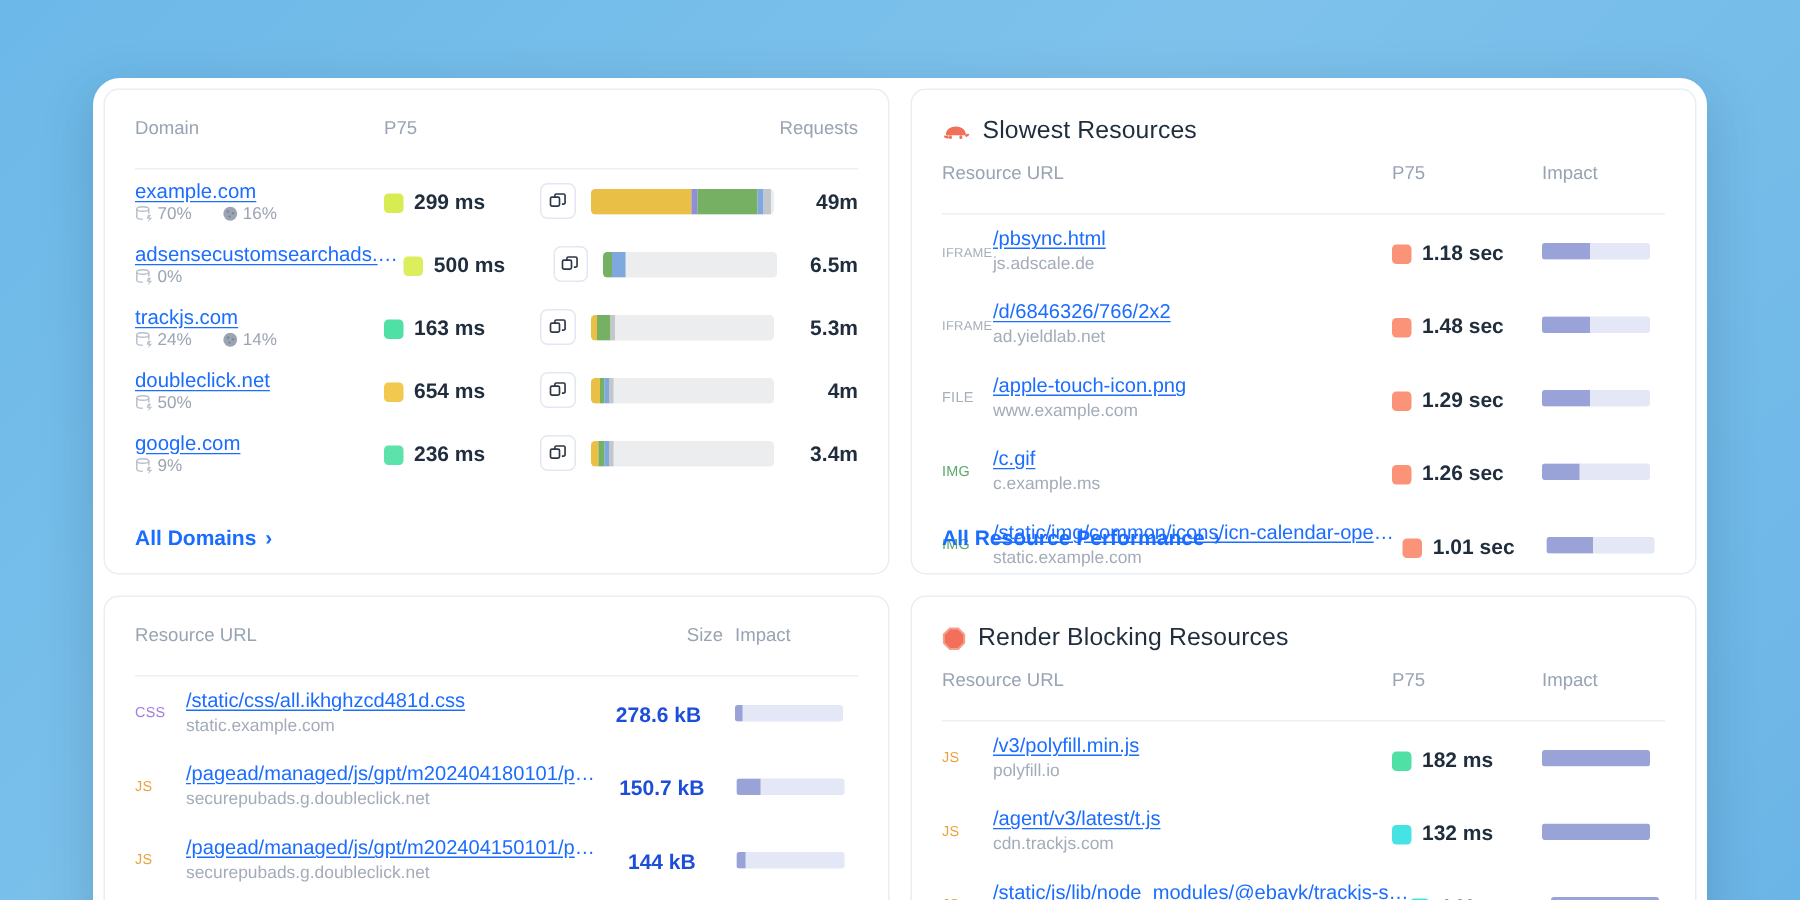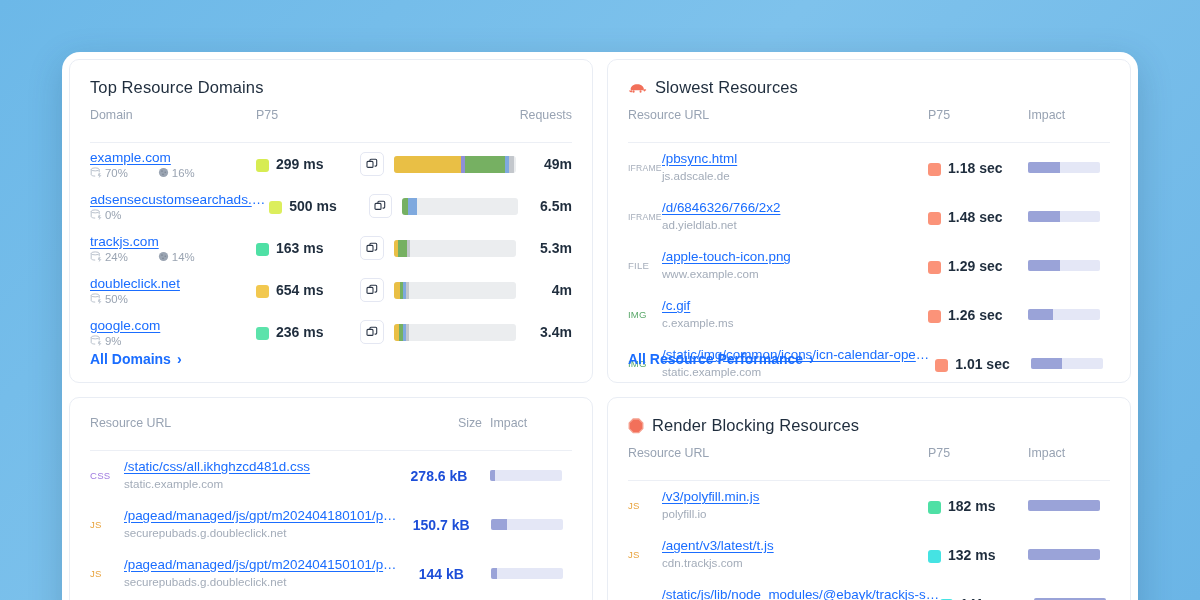--- a/index.html
+++ b/index.html
@@ -77,21 +77,21 @@
   .d-link {
     display: block;
     font-size: 13.6px;
     color: #1a6dff;
     text-decoration: underline;
     text-underline-offset: 2px;
     white-space: nowrap; overflow: hidden; text-overflow: ellipsis;
     cursor: pointer;
   }
   .d-sub {
-    display: flex; align-items: center; gap: 23px;
+    display: flex; align-items: center; gap: 13px;
     margin-top: 2px;
     font-size: 11.4px;
     color: #9aa4b2;
   }
   .d-sub .chip { display: inline-flex; align-items: center; gap: 3px; }
   .d-sub .chip + .chip { margin-left: 7px; }
 
   .p75cell {
     width: 104px;
     display: flex; align-items: flex-end; gap: 7px;
@@ -182,23 +182,20 @@
   }
   .chev { font-size: 14px; font-weight: bold; line-height: 1; }
 </style>
 </head>
 <body>
 
 <div id="panel">
   <div id="grid">
 
     <div class="card">
-      <div class="card-title">
-        <span>Top Resource Domains</span>
-      </div>
 
       <div class="col-head">
         <span class="c-url">Domain</span>
         <span class="c-p75">P75</span>
         <span class="c-copy"></span>
         <span class="c-bar"></span>
         <span class="c-req">Requests</span>
       </div>
 
       <div class="rows" id="domain-rows">

